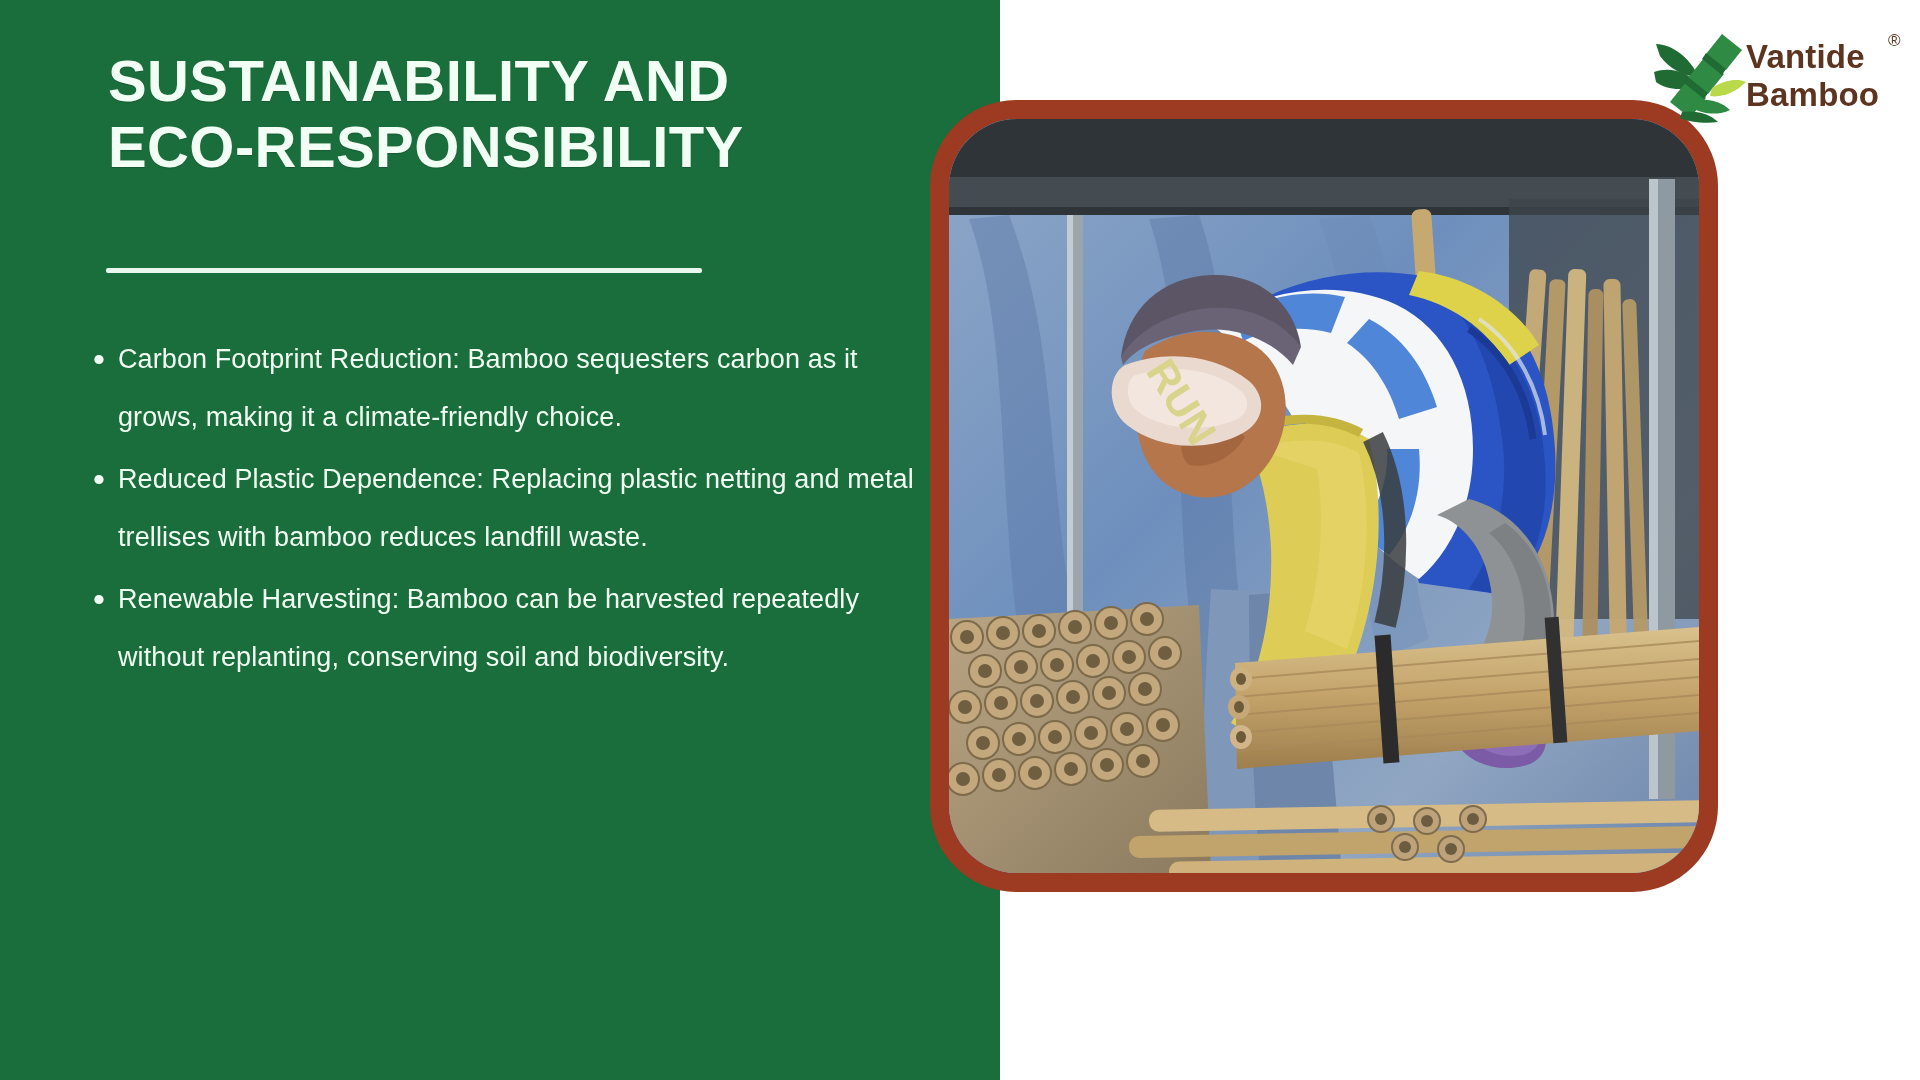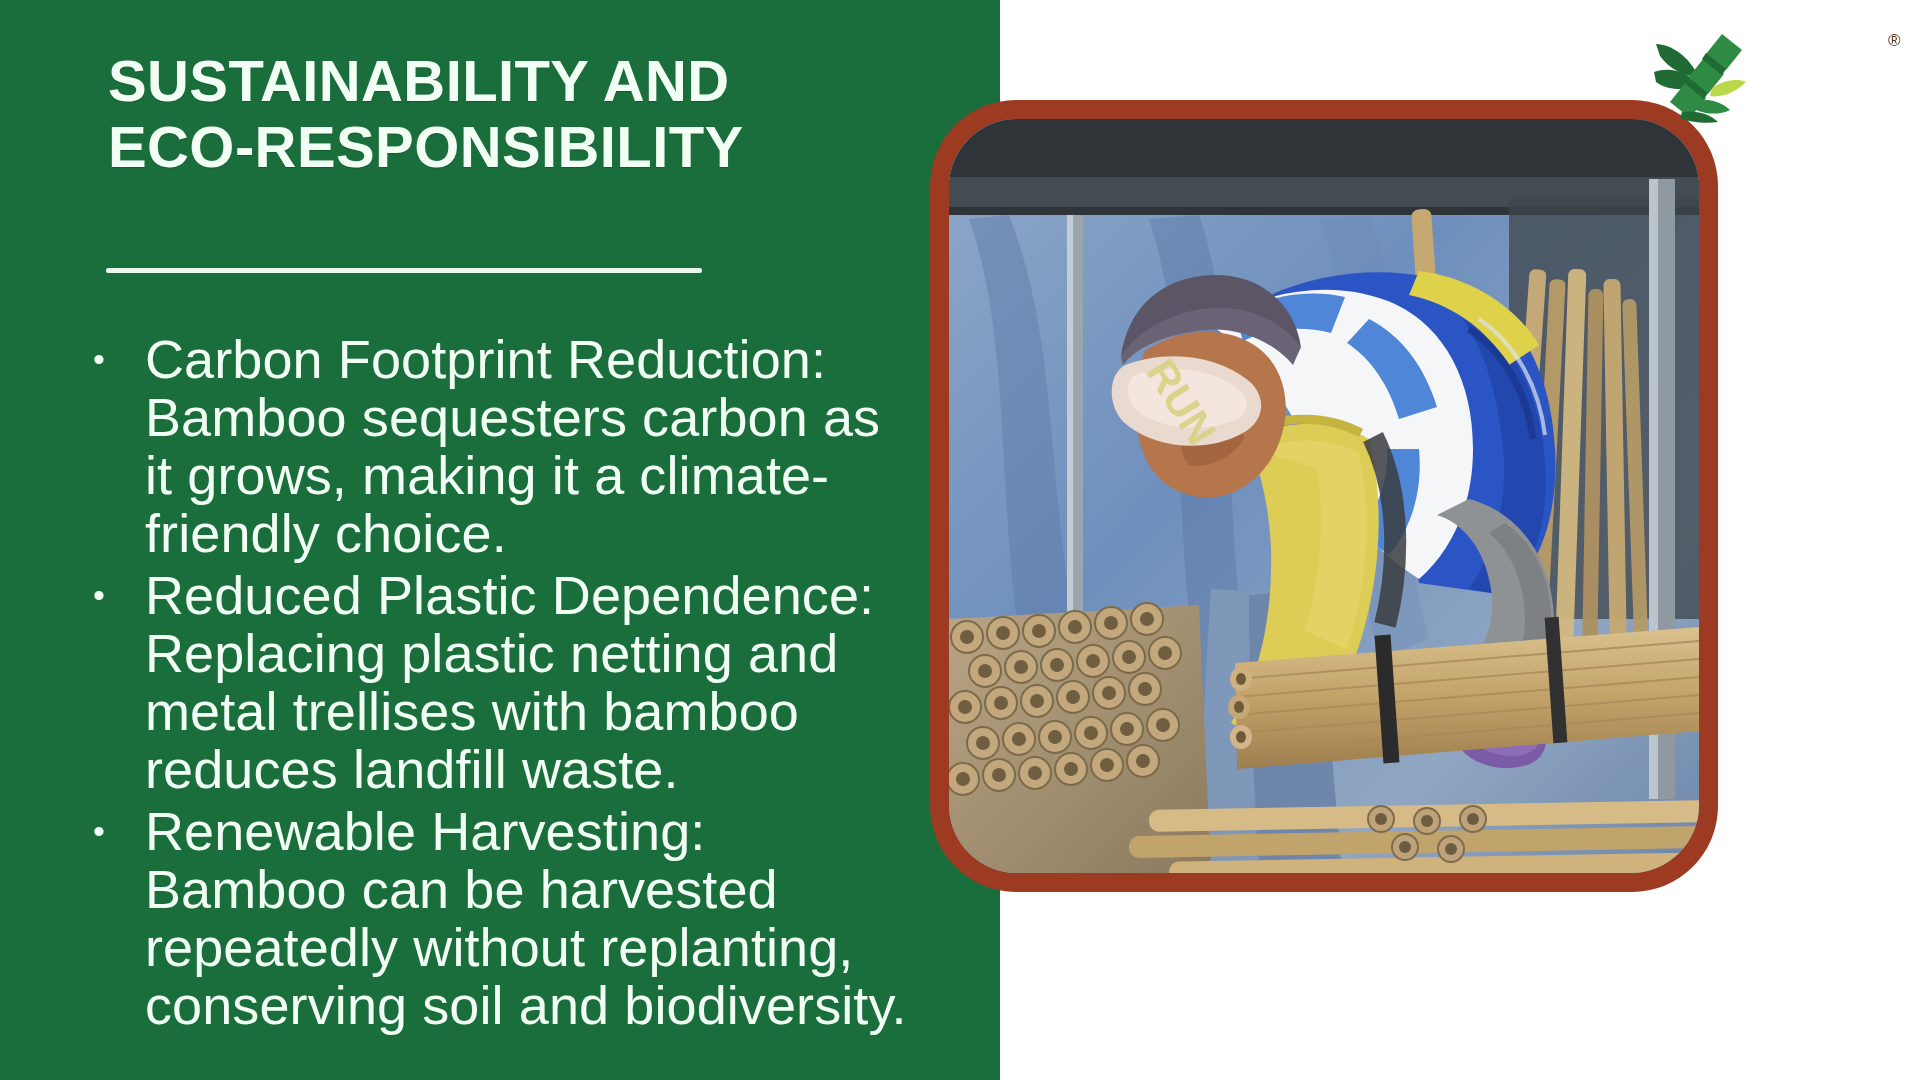--- a/index.html
+++ b/index.html
@@ -54,25 +54,24 @@
     color:#f2fff4;
     font-size:34px;
     line-height:58px;
     width:38px;
     flex:0 0 38px;
     text-align:center;
     user-select:none;
   }
   .bullet-text{
     color:#f2fff4;
-    font-size:54px;
+    font-size:27px;
     line-height:58px;
     letter-spacing:.1px;
     flex:1;
-    margin-left:27px;
   }
 
   
   #photo-frame{
     position:absolute;
     left:930px; top:100px;
     width:788px; height:792px;
     background:#9c3a22;
     border-radius:86px;
     padding:19px;
@@ -379,14 +378,18 @@
     </g>
     <g fill="#1f6b33">
       <path d="M54 25 L74 41 L70 47 L50 31 Z"></path>
       <path d="M36 49 L56 65 L52 71 L32 55 Z"></path>
     </g>
 
     <path d="M60 60 C72 52 86 50 94 54 C84 64 70 70 58 68 Z" fill="#b9d94a"></path>
     <path d="M42 72 C56 70 70 74 78 82 C66 88 50 86 40 80 Z" fill="#2f8a43"></path>
     <path d="M30 84 C44 82 58 86 66 94 C54 96 36 94 28 90 Z" fill="#1f6b33"></path>
   </svg>
+  <div id="logo-wordmark">
+    <div>Vantide</div>
+    <div>Bamboo</div>
+  </div>
   <div id="logo-reg">®</div>
 </div>
 
 </body></html>

